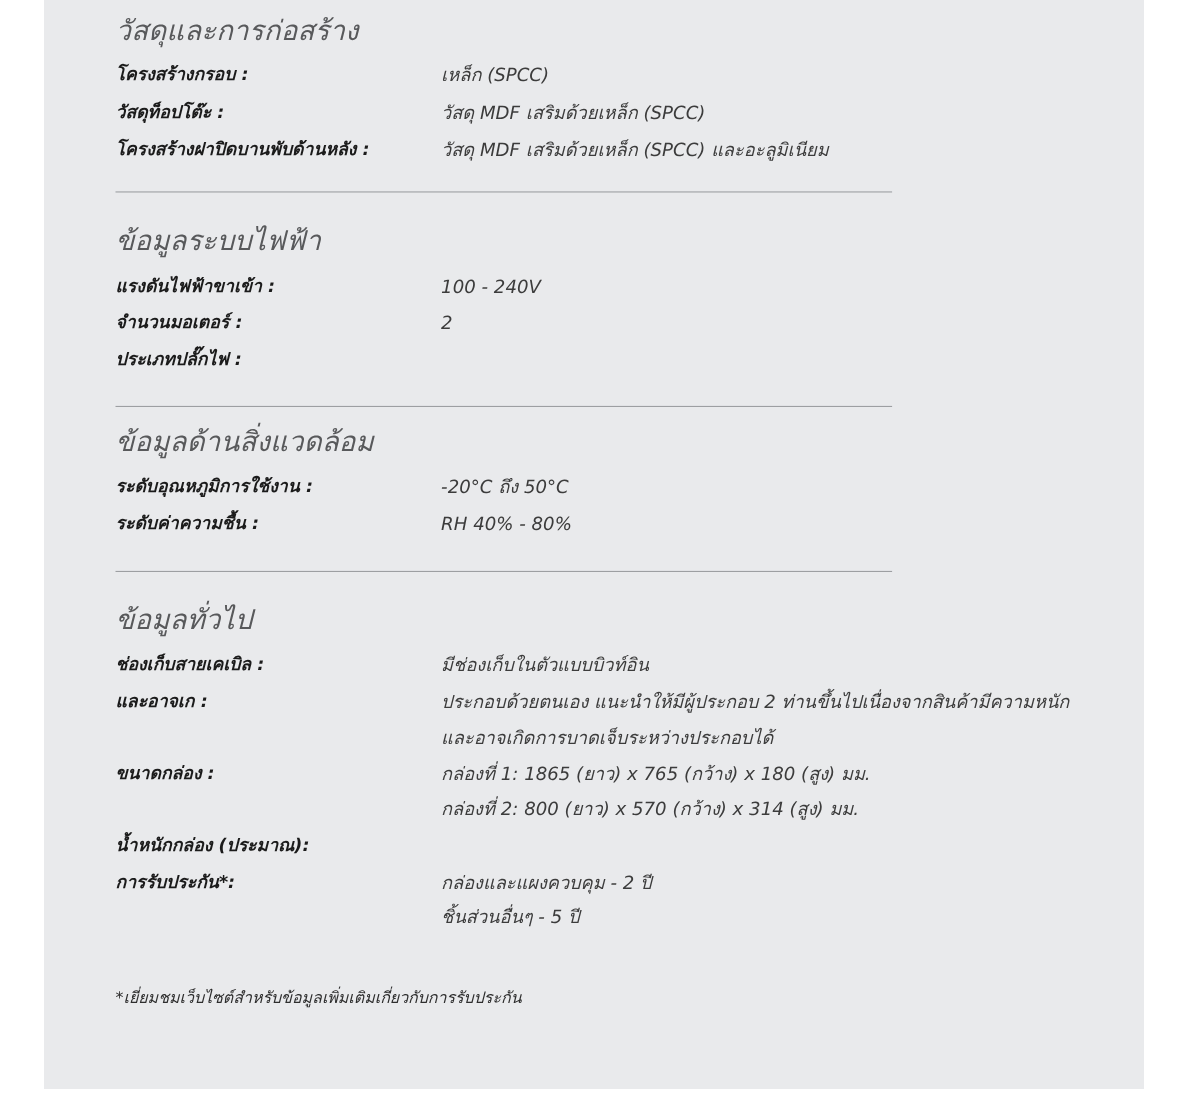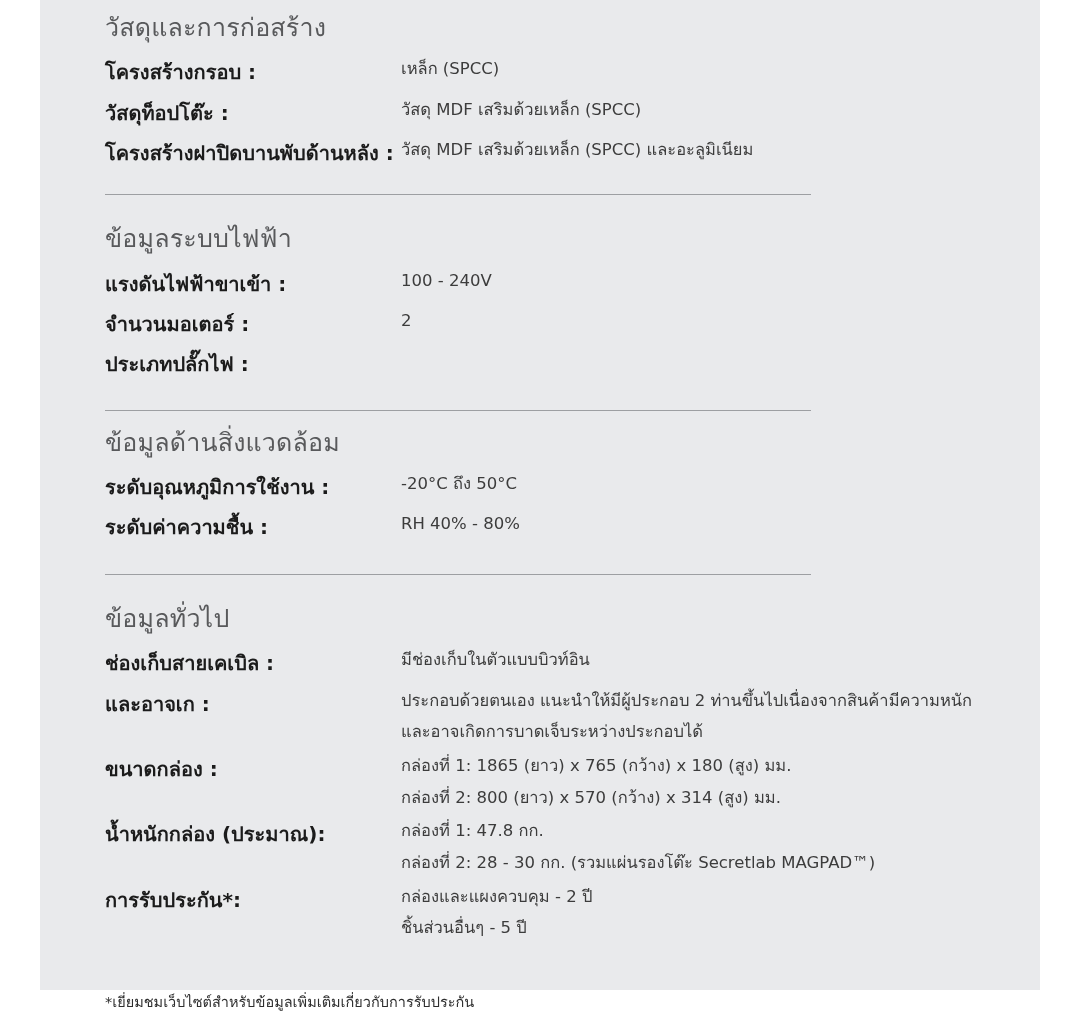--- a/index.html
+++ b/index.html
@@ -31,20 +31,21 @@
     height: 990px;
     background: #e9eaec;
     box-sizing: border-box;
   }
 
   .spec-inner {
     position: absolute;
     left: 65px;
     top: 0px;
     width: 770px;
+    font-style: italic;
   }
 
   
   .section {
     position: relative;
   }
   .section-heading {
     font-size: 25px;
     font-weight: 400;
     color: #58595b;
@@ -59,21 +60,21 @@
   }
 
   .spec-row {
     display: flex;
     align-items: flex-start;
     margin-bottom: 2px;
   }
   .spec-label {
     flex: 0 0 296px;
     width: 296px;
-    font-size: 20px;
+    font-size: 16px;
     font-weight: 700;
     color: #1b1b1b;
     line-height: 1.92;
     white-space: nowrap;
   }
   .spec-value {
     flex: 1 1 auto;
     font-size: 16.5px;
     font-weight: 400;
     color: #3c3c3c;
@@ -218,24 +219,20 @@
           <div class="spec-row">
             <div class="spec-label">ขนาดกล่อง :</div>
             <div class="spec-value">
               <span class="vline">กล่องที่ 1: 1865 (ยาว) x 765 (กว้าง) x 180 (สูง) มม.</span>
               <span class="vline">กล่องที่ 2: 800 (ยาว) x 570 (กว้าง) x 314 (สูง) มม.</span>
             </div>
           </div>
 
           <div class="spec-row">
             <div class="spec-label">น้ำหนักกล่อง (ประมาณ):</div>
-            <div class="spec-value">
-              <span class="vline">กล่องที่ 1: 47.8 กก.</span>
-              <span class="vline">กล่องที่ 2: 28 - 30 กก. (รวมแผ่นรองโต๊ะ Secretlab MAGPAD™)</span>
-            </div>
           </div>
 
           <div class="spec-row">
             <div class="spec-label">การรับประกัน*:</div>
             <div class="spec-value">
               <span class="vline">กล่องและแผงควบคุม - 2 ปี</span>
               <span class="vline">ชิ้นส่วนอื่นๆ - 5 ปี</span>
             </div>
           </div>
 

